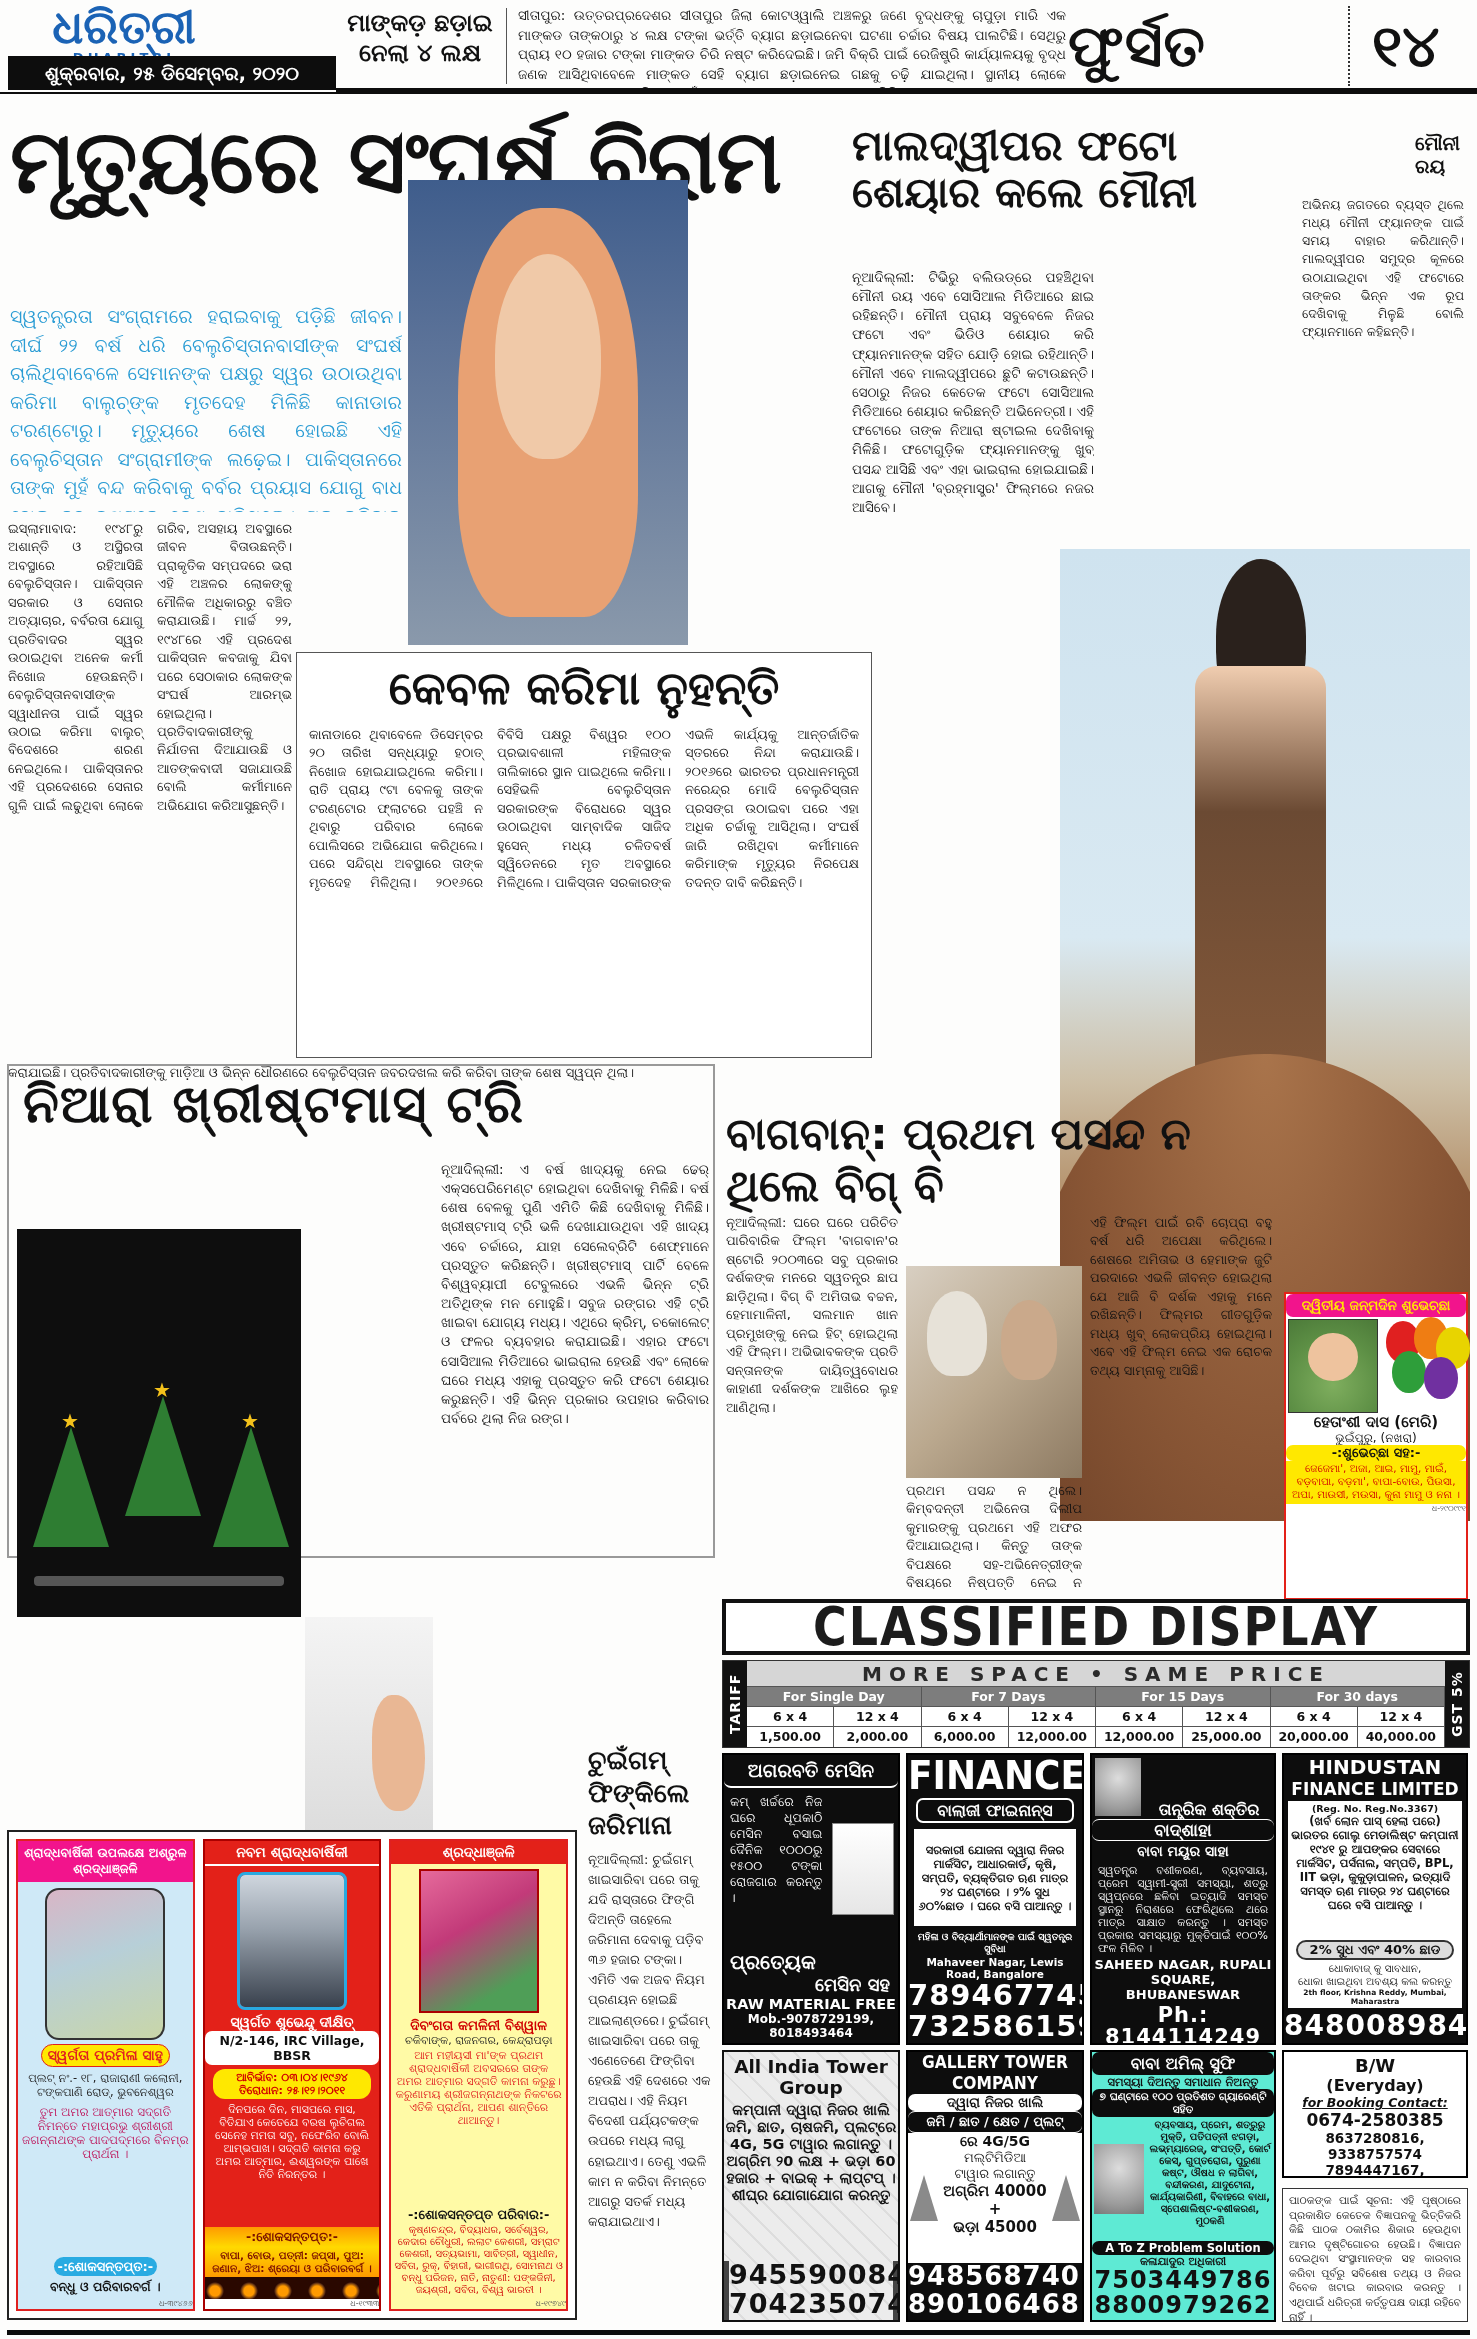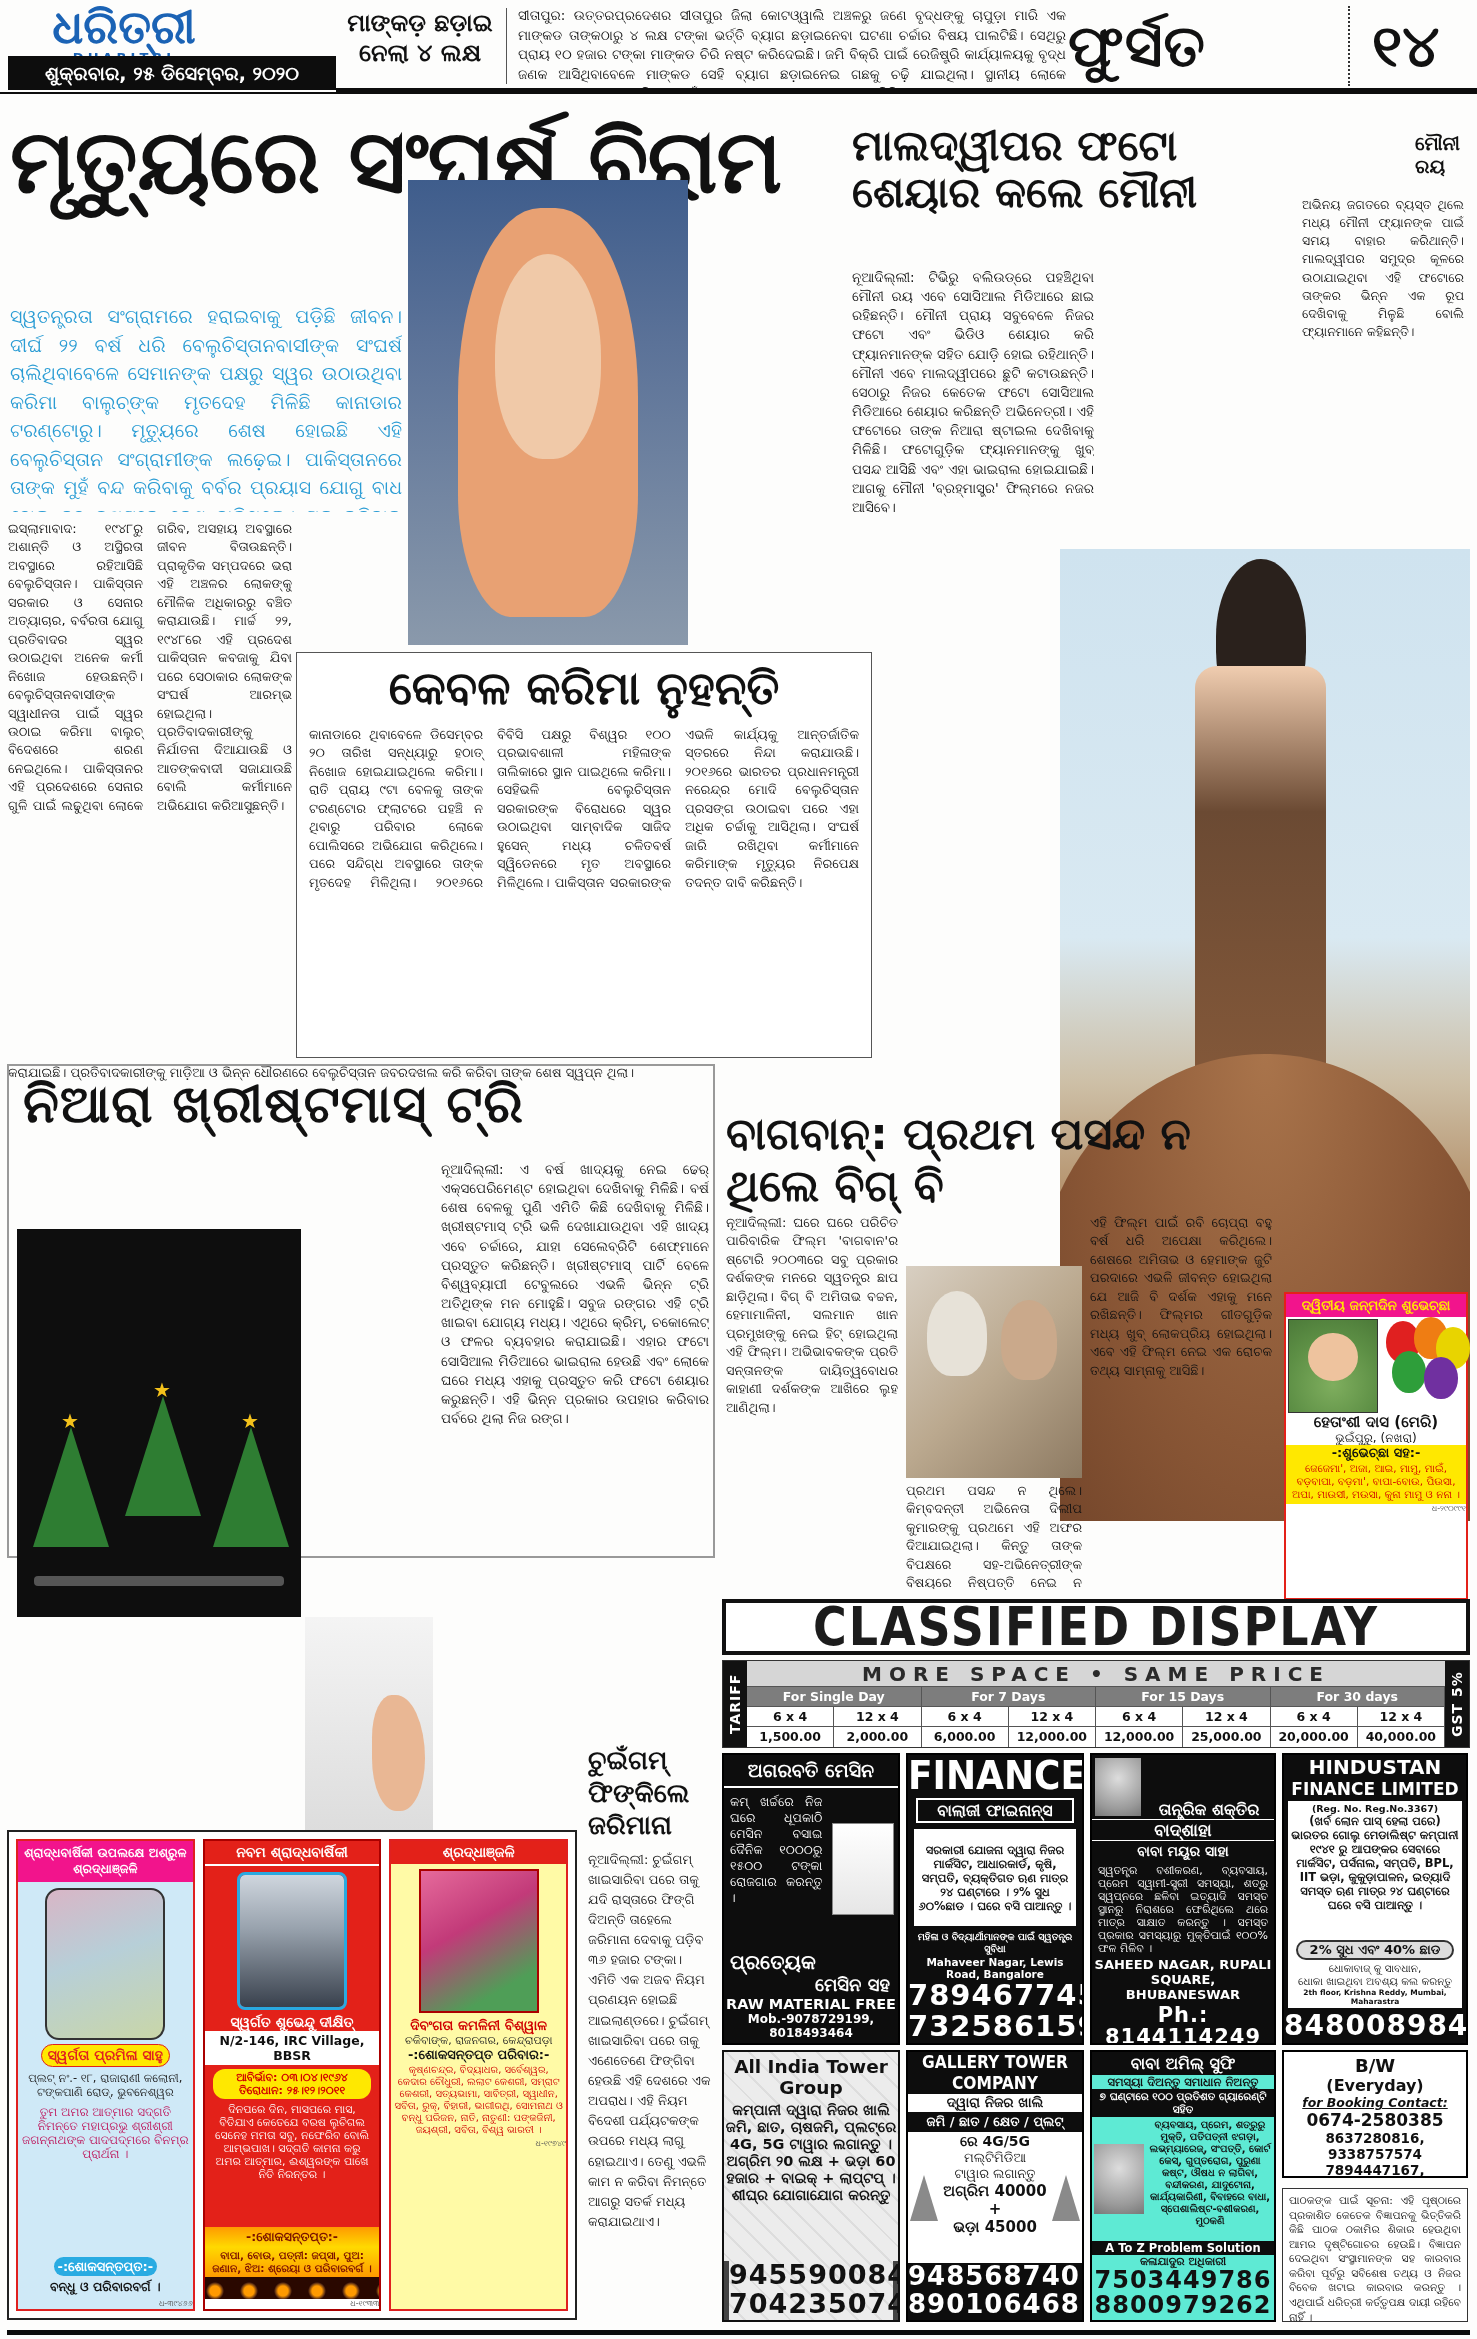--- a/index.html
+++ b/index.html
@@ -1,21 +1,21 @@
 <!DOCTYPE html>
 <html><head>
 <meta charset="utf-8">
 <style>
   html,body{margin:0;padding:0;background:#e9e9e9;}
   .page{position:relative;width:1477px;height:2339px;background:#fdfdfc;margin:0 auto;
         font-family:"DejaVu Sans","Liberation Sans",sans-serif;color:#111;overflow:hidden;}
   .abs{position:absolute;}
   .just{text-align:justify;}
   .ctr{text-align:center;}
-  .b{font-weight:bold;}
+  .b{font-weight:bold;border-radius:7px;}
 
   
   .logo-odia{font-size:46px;font-weight:bold;color:#1b63b5;line-height:1;}
   .logo-latin{font-size:13px;font-weight:bold;color:#1b63b5;letter-spacing:4px;}
   .datebar{background:#0d0d0d;color:#fff;font-size:19px;font-weight:bold;
            display:flex;align-items:center;justify-content:center;}
   .brief-head{font-size:24px;font-weight:bold;line-height:1.25;}
   .brief-body{font-size:13.5px;line-height:1.45;}
   .vline{border-left:1.5px solid #555;}
   .dotline{border-left:2px dotted #333;}
@@ -264,20 +264,21 @@
       <div style="background:linear-gradient(180deg,#ffd900,#ff9a00);color:#7a1000;font-size:10.5px;font-weight:bold;padding:2px 3px;">ବାପା, ବୋଉ, ପତ୍ନୀ: ଜପ୍ସା, ପୁଅ: ଜଣାନ, ଝିଅ: ଶ୍ରେୟା ଓ ପରିବାରବର୍ଗ ।</div>
       <div style="background:#2a0800;height:22px;background-image:radial-gradient(circle at 10px 14px,#ff9a00 5px,#5a2c12 8px,rgba(0,0,0,0) 9px);background-size:34px 22px;"></div>
       <div style="font-size:8px;text-align:right;background:#fff;color:#555;">ଧ-୧୯୩୩</div>
     </div>
 
     <div class="memcard mc3 ctr">
       <div class="hdr" style="font-size:14px;">ଶ୍ରଦ୍ଧାଞ୍ଜଳି</div>
       <div class="ph ph-woman2" style="width:116px;height:140px;margin:5px auto 4px;border:2px solid #a00;"></div>
       <div class="b" style="font-size:13.5px;color:#d00000;">ଦିବଂଗତା କମଳିନୀ ବିଶ୍ୱାଳ</div>
       <div style="font-size:11px;color:#222;">ଚକିବାଙ୍କ, ରାଜନଗର, କେନ୍ଦ୍ରାପଡ଼ା</div>
+      <div style="font-size:11px;color:#e02020;padding:2px 4px;flex:1;">ଆମ ମହୀୟସୀ ମା'ଙ୍କ ପ୍ରଥମ ଶ୍ରାଦ୍ଧବାର୍ଷିକୀ ଅବସରରେ ତାଙ୍କ ଅମର ଆତ୍ମାର ସଦ୍‌ଗତି କାମନା କରୁଛୁ। କରୁଣାମୟ ଶ୍ରୀଜଗନ୍ନାଥଙ୍କ ନିକଟରେ ଏତିକି ପ୍ରାର୍ଥନା, ଆପଣ ଶାନ୍ତିରେ ଥାଆନ୍ତୁ।</div>
       <div class="b" style="font-size:13px;color:#111;">-:ଶୋକସନ୍ତପ୍ତ ପରିବାର:-</div>
       <div style="font-size:10px;color:#d00000;padding:1px 3px 3px;">କୃଷ୍ଣଚନ୍ଦ୍ର, ବିଦ୍ୟାଧର, ସର୍ବେଶ୍ୱର, କେଦାର ଚୌଧୁରୀ, ଲଲାଟ କେଶରୀ, ସମ୍ରାଟ କେଶରୀ, ସତ୍ୟଭାମା, ସାବିତ୍ରୀ, ସ୍ୱାଧୀନ, ସବିତା, ରୁକ୍, ବିହାରୀ, ଭାଗୀରଥି, ସୋମନାଥ ଓ ବନ୍ଧୁ ପରିଜନ, ନାତି, ନାତୁଣୀ: ପଙ୍କଜିନୀ, ଜୟଶ୍ରୀ, ସବିତା, ବିଶ୍ୱ ଭାରତୀ ।</div>
       <div style="font-size:8px;text-align:right;color:#555;">ଧ-୧୯୭୪୯</div>
     </div>
   </div>
 
   <div class="abs" style="left:588px;top:1744px;width:124px;height:580px;">
     <div class="gumhead">
       <div>ଚୁଇଁଗମ୍</div>
       <div>ଫିଙ୍କିଲେ</div>

